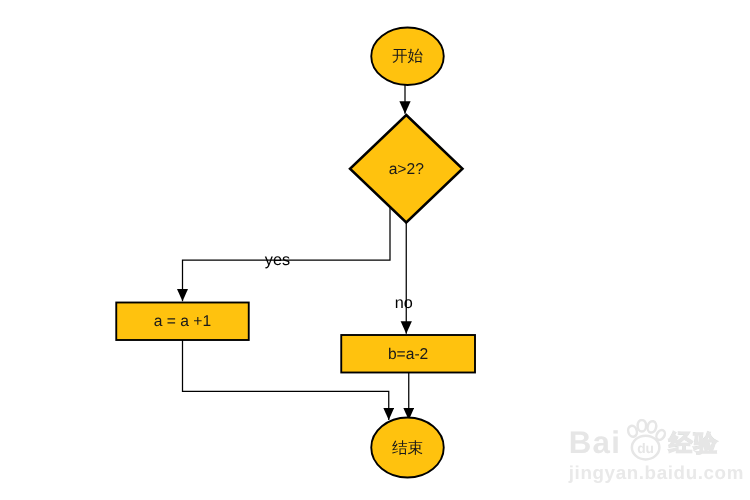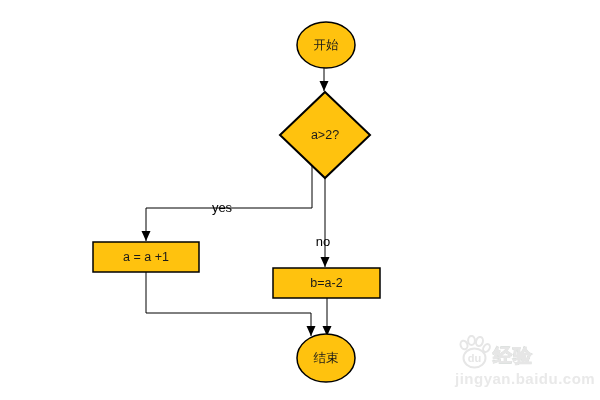--- a/index.html
+++ b/index.html
@@ -90,20 +90,21 @@
         <text x="326" y="358" text-anchor="middle" dominant-baseline="central" class="node-label">结束</text>
       </g>
     <g>
         <text x="222" y="212" text-anchor="middle" class="edge-label">yes</text>
         <text x="323" y="246" text-anchor="middle" class="edge-label">no</text>
       </g>
   </svg>
 
   <div class="watermark">
     <div class="wm-row1">
+      <span class="wm-brand">Bai</span>
       <svg class="wm-paw" width="36" height="34" viewBox="0 0 36 34">
         <g fill="none" stroke="#e6e6e6" stroke-width="2">
           <ellipse cx="8" cy="10" rx="3.4" ry="4.4" transform="rotate(-18 8 10)"></ellipse>
           <ellipse cx="15.5" cy="5.5" rx="3.4" ry="4.6"></ellipse>
           <ellipse cx="23.5" cy="6.5" rx="3.4" ry="4.6" transform="rotate(14 23.5 6.5)"></ellipse>
           <ellipse cx="30.5" cy="13" rx="3" ry="4.2" transform="rotate(32 30.5 13)"></ellipse>
           <ellipse cx="18.5" cy="23" rx="11" ry="9.5"></ellipse>
         </g>
         <text x="18.5" y="27" text-anchor="middle" font-family="Liberation Sans, DejaVu Sans, sans-serif" font-size="11" font-weight="bold" fill="#e6e6e6">du</text>
       </svg>

